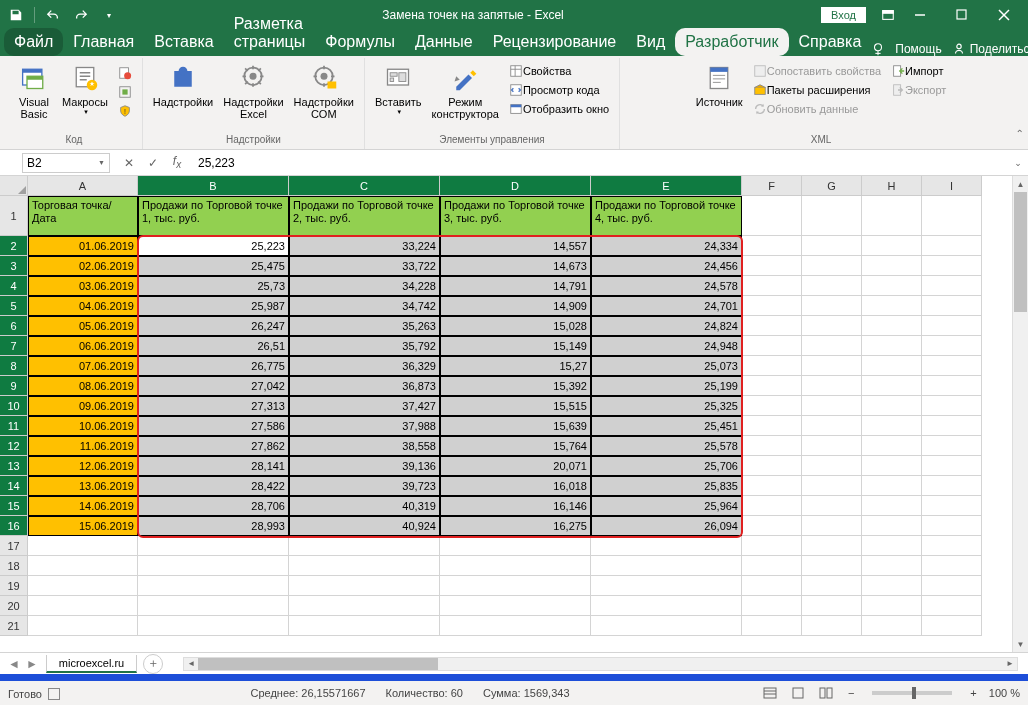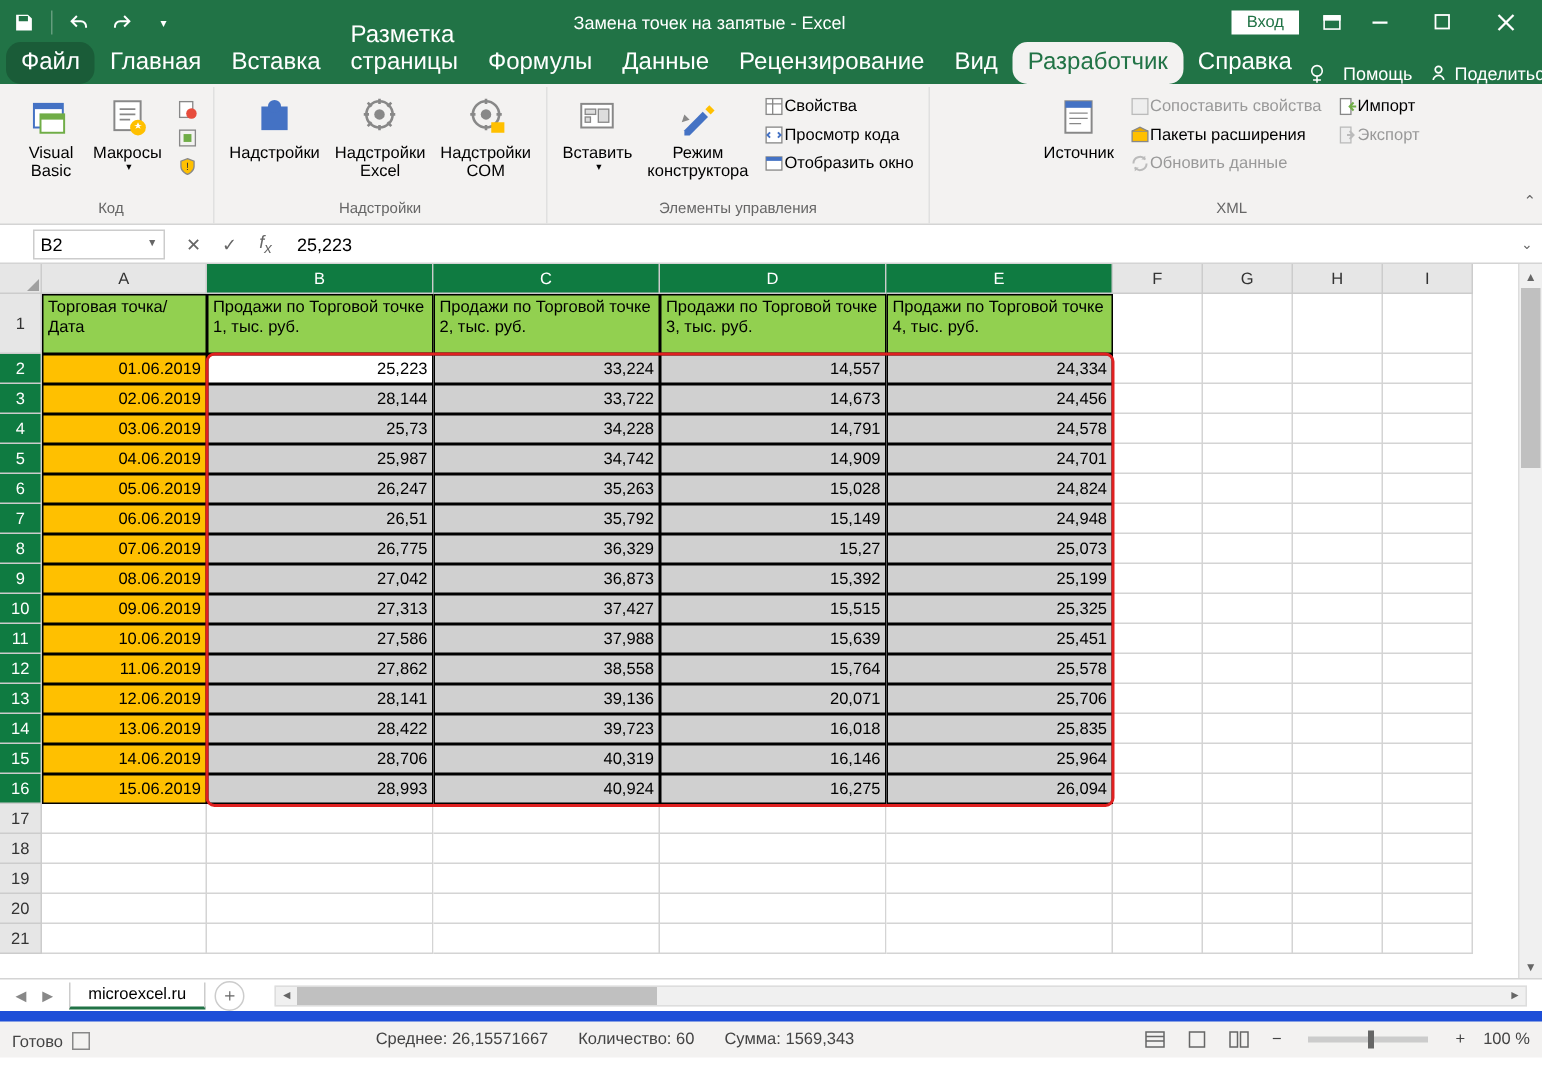--- a/index.html
+++ b/index.html
@@ -407,21 +407,21 @@
       <div class="cell data active-cell">25,223</div>
       <div class="cell data">33,224</div>
       <div class="cell data">14,557</div>
       <div class="cell data">24,334</div>
       <div class="cell empty"></div>
       <div class="cell empty"></div>
       <div class="cell empty"></div>
       <div class="cell empty"></div>
       <div class="row-head sel">3</div>
       <div class="cell hdr-orange">02.06.2019</div>
-      <div class="cell data">28,144</div>
+      <div class="cell data">25,475</div>
       <div class="cell data">33,722</div>
       <div class="cell data">14,673</div>
       <div class="cell data">24,456</div>
       <div class="cell empty"></div>
       <div class="cell empty"></div>
       <div class="cell empty"></div>
       <div class="cell empty"></div>
       <div class="row-head sel">4</div>
       <div class="cell hdr-orange">03.06.2019</div>
       <div class="cell data">25,73</div>

